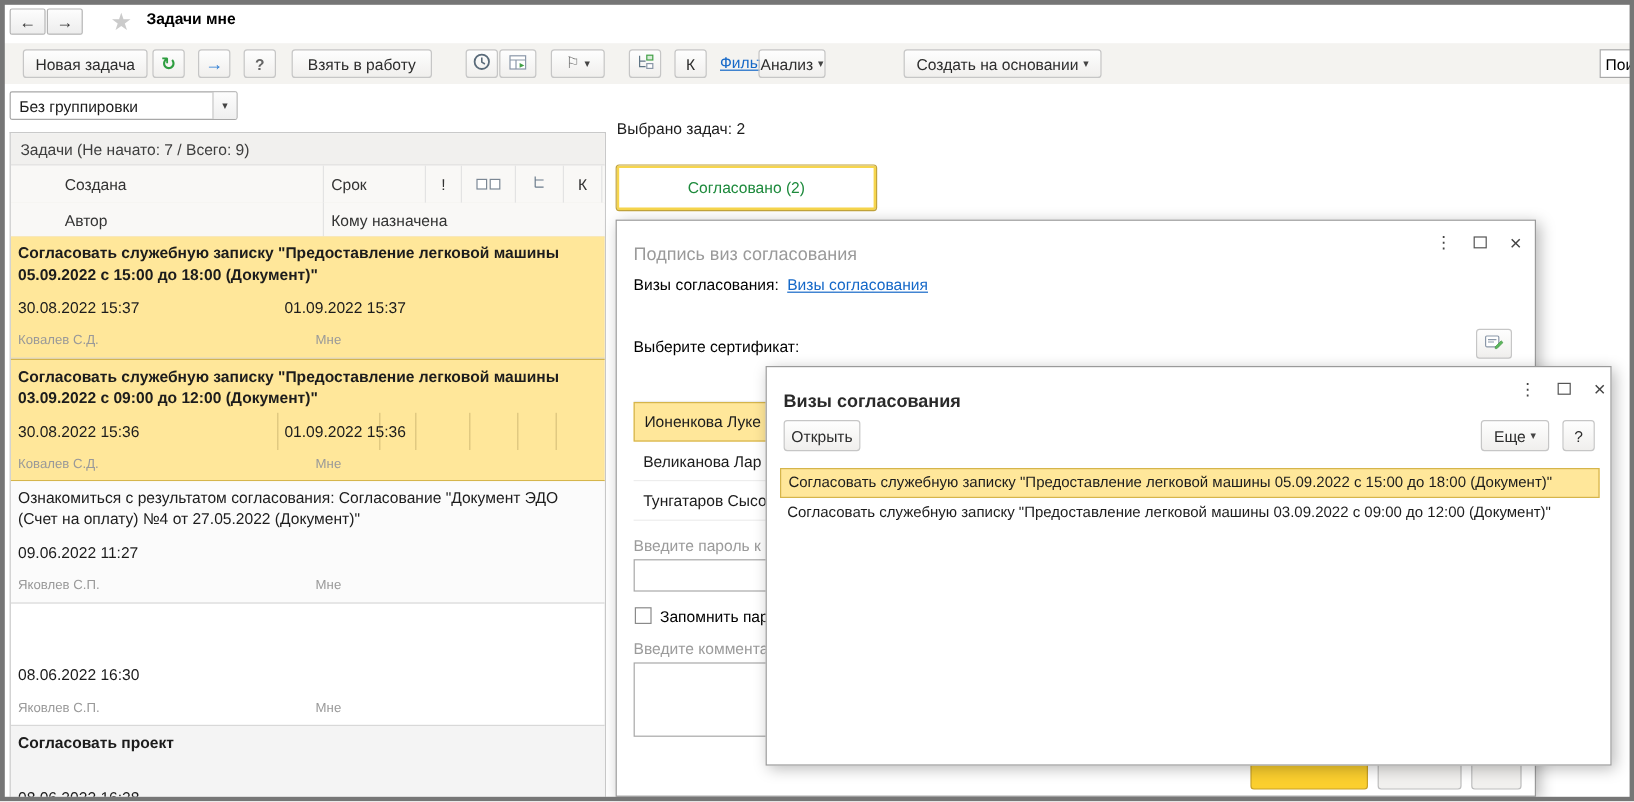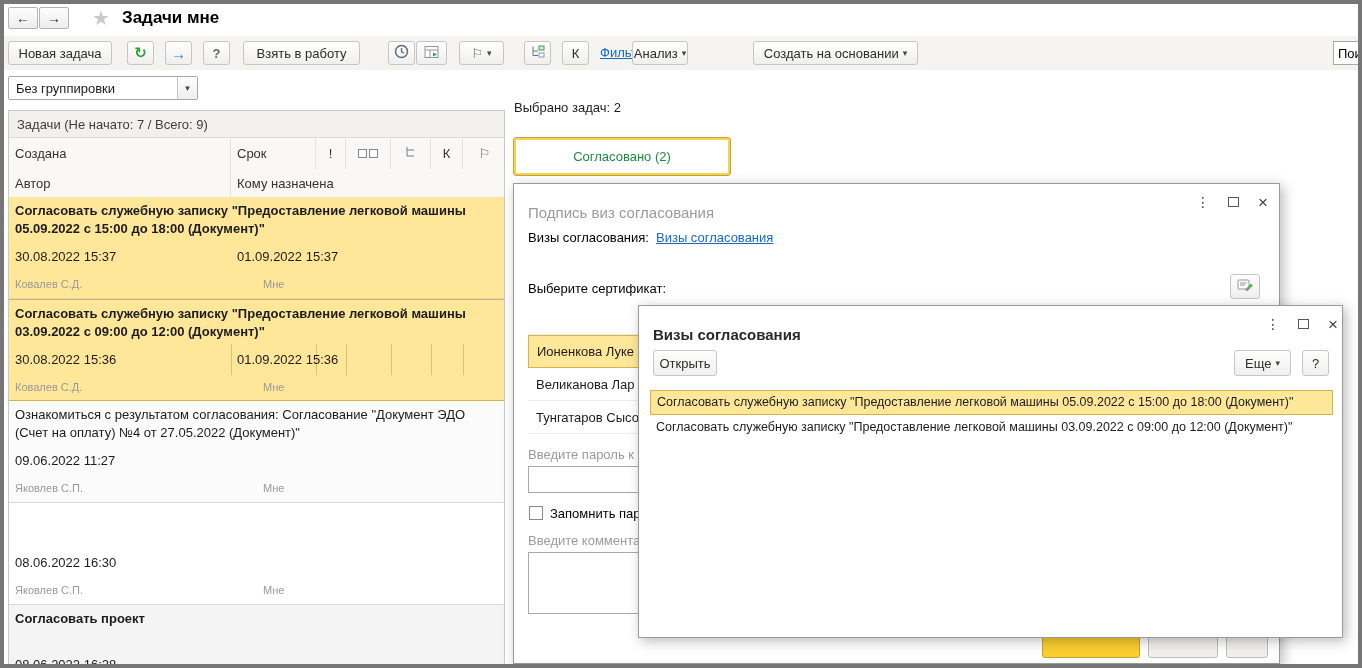--- a/index.html
+++ b/index.html
@@ -6,21 +6,21 @@
   .stage{position:relative;width:1362px;height:668px;background:#fff;overflow:hidden;
          font-family:"Liberation Sans","DejaVu Sans",sans-serif;font-size:13px;color:#1c1c1c;}
   .frame{position:absolute;inset:0;border:4px solid #767676;z-index:60;pointer-events:none;}
 
   
   .hdr{position:absolute;left:0;top:0;right:0;height:36px;background:#fff;}
   .navbtn{position:absolute;top:7px;width:30px;height:22px;box-sizing:border-box;border:1px solid #b3b3b3;
           border-radius:2px;background:linear-gradient(#fdfdfd,#ededed);display:flex;align-items:center;
           justify-content:center;font-size:14px;color:#333;cursor:pointer;}
   .star{position:absolute;left:92px;top:6px;font-size:20px;color:#cbcbcb;cursor:pointer;}
-  .title{position:absolute;left:122px;top:8px;font-size:17px;font-weight:700;color:#000;}
+  .title{position:absolute;left:122px;top:8px;font-size:13px;font-weight:700;color:#000;}
 
   
   .tb{position:absolute;left:0;top:36px;right:0;height:34px;background:#f4f3f0;}
   .btn{position:absolute;height:24px;box-sizing:border-box;border:1px solid #c6c6c6;border-radius:3px;
        background:linear-gradient(#fefefe,#f0efed);display:flex;align-items:center;justify-content:center;
        gap:4px;font-size:13px;color:#2d2d2d;cursor:pointer;white-space:nowrap;padding:0 6px;}
   .tb .btn{top:5px;}
   .caret{font-size:9px;color:#444;}
   .g{color:#2e9e40;font-weight:700;font-size:15px;}
   .bl{color:#2b7cd3;font-weight:700;font-size:15px;}
@@ -39,21 +39,21 @@
          background:linear-gradient(#fdfdfd,#efefef);}
 
   
   .panel{position:absolute;left:8px;top:110px;width:497px;height:554px;border:1px solid #c9c9c9;border-bottom:none;
          background:#fff;box-sizing:border-box;overflow:hidden;}
   .panel-hdr{position:absolute;left:0;right:0;top:0;height:27px;background:#f1f0ee;border-bottom:1px solid #ddd;
          line-height:27px;padding-left:8px;color:#3e3e3e;box-sizing:border-box;}
   .cols1{position:absolute;left:0;right:0;top:27px;height:31px;background:#f9f8f6;border-bottom:1px solid #e3e3e3;}
   .cols2{position:absolute;left:0;right:0;top:58px;height:28px;background:#f9f8f6;border-bottom:1px solid #e3e3e3;}
   .cell{position:absolute;top:0;bottom:0;border-right:1px solid #e3e3e3;padding-left:6px;display:flex;
-        align-items:center;box-sizing:border-box;color:#333;cursor:pointer;}
+        align-items:center;box-sizing:border-box;color:#333;cursor:pointer;margin-left:39px;}
   .cell.c{justify-content:center;padding-left:0;}
   .sq{display:inline-block;width:7px;height:7px;border:1px solid #7b8794;background:#fff;margin:0 1px;}
 
   .task{position:absolute;left:0;width:495px;height:102px;border-bottom:1px solid #d8d8d8;box-sizing:border-box;cursor:pointer;}
   .task.hl{background:#ffe79a;}
   .task.sel{border-top:1px solid #d5b54b;border-bottom:1px solid #d5b54b;}
   .t-title{position:absolute;left:0;right:0;top:0;height:44px;padding:5px 10px 0 6px;line-height:18px;
            overflow:hidden;box-sizing:border-box;}
   .t-title.bold{font-weight:700;}
   .t-dates{position:absolute;left:0;right:0;top:44px;height:31px;line-height:31px;}
@@ -116,21 +116,21 @@
       <span>←</span>
     </div>
     <div class="navbtn" style="left:39px">
       <span>→</span>
     </div>
     <span class="star">★</span>
     <span class="title">Задачи мне</span>
   </div>
 
   <div class="tb">
-    <div class="btn" style="left:8px;width:104px">Новая задача</div>
+    <div class="btn" style="left:19px;width:104px">Новая задача</div>
     <div class="btn" style="left:127px;width:27px">
       <span class="g">↻</span>
     </div>
     <div class="btn" style="left:165px;width:27px">
       <span class="bl">→</span>
     </div>
     <div class="btn" style="left:203px;width:27px">
       <span class="q">?</span>
     </div>
     <div class="btn" style="left:243px;width:117px">Взять в работу</div>

